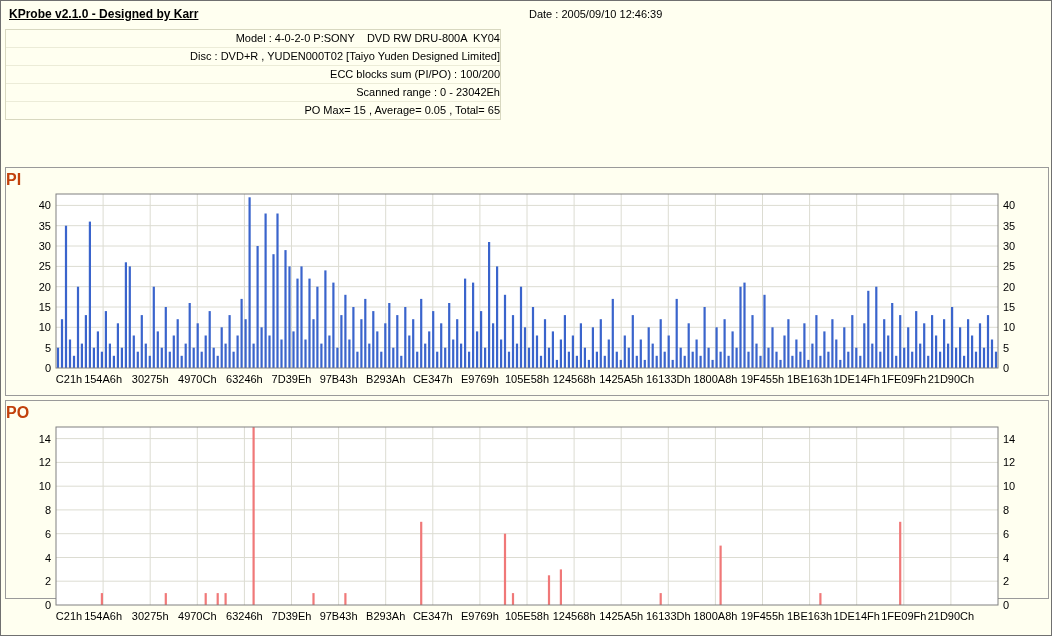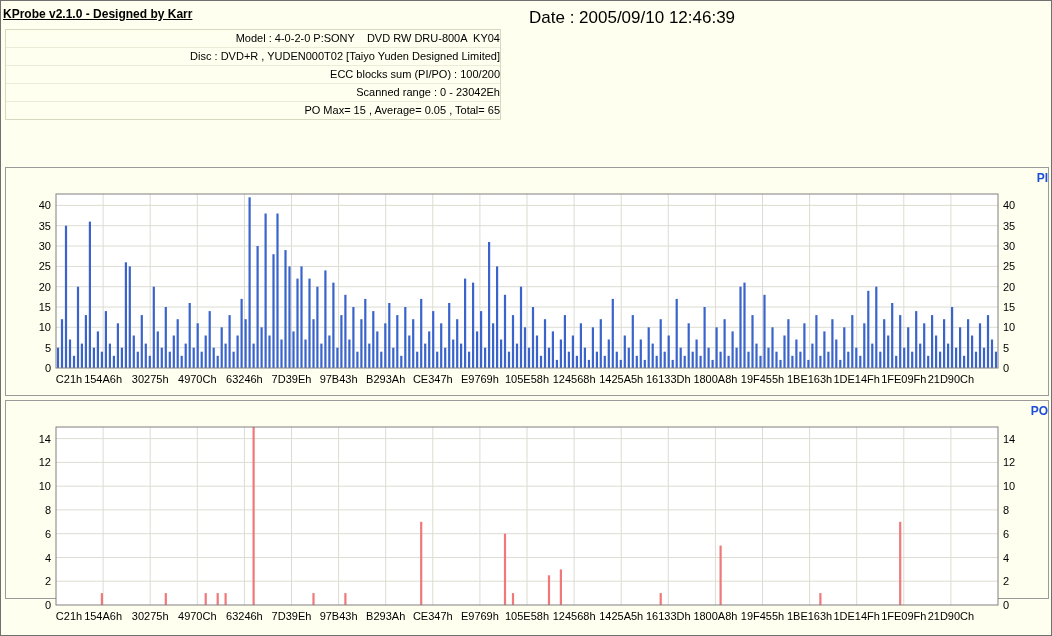--- a/index.html
+++ b/index.html
@@ -1,27 +1,27 @@
 <!DOCTYPE html>
 <html><head>
 <meta charset="utf-8">
 <style>
   html,body{margin:0;padding:0;background:#c0c0c0;}
   body{font-family:"Liberation Sans",sans-serif;font-size:11px;color:#000;}
   .win{position:relative;width:1052px;height:636px;background:#fffff0;border:1px solid #707070;box-sizing:border-box;overflow:hidden;}
   .hdr{position:relative;height:163px;}
-  .app-title{position:absolute;left:2px;top:6px;font-size:12px;font-weight:bold;text-decoration:underline;}
-  .date-lbl{position:absolute;left:528px;top:7px;font-size:17px;}
+  .app-title{position:absolute;left:8px;top:6px;font-size:12px;font-weight:bold;text-decoration:underline;}
+  .date-lbl{position:absolute;left:528px;top:7px;font-size:11px;}
   .info{position:absolute;left:4px;top:28px;width:494px;border:1px solid #d8d8c0;background:#fffff0;text-align:right;}
   .info-row{height:17px;line-height:17px;padding-left:4px;border-bottom:1px solid #ececd8;white-space:pre;overflow:hidden;}
   .info-row:last-child{border-bottom:none;}
   .panel{position:absolute;left:4px;width:1044px;border:1px solid #9a9a9a;background:#fffff0;box-sizing:border-box;}
   .panel-pi{top:166px;height:229px;}
   .panel-po{top:399px;height:199px;}
-  .chart-title{text-align:right;color:#1d4ed8;font-weight:bold;font-size:12px;padding-top:3px;height:16px;}
+  .chart-title{text-align:left;color:#c2410c;font-weight:bold;font-size:16px;padding-top:3px;height:16px;}
   svg{display:block;}
 </style>
 </head>
 <body>
 
 <div class="win">
   <div class="hdr">
     <div class="app-title">KProbe v2.1.0 - Designed by Karr</div>
     <div class="date-lbl">Date : 2005/09/10 12:46:39</div>
     <div class="info">

